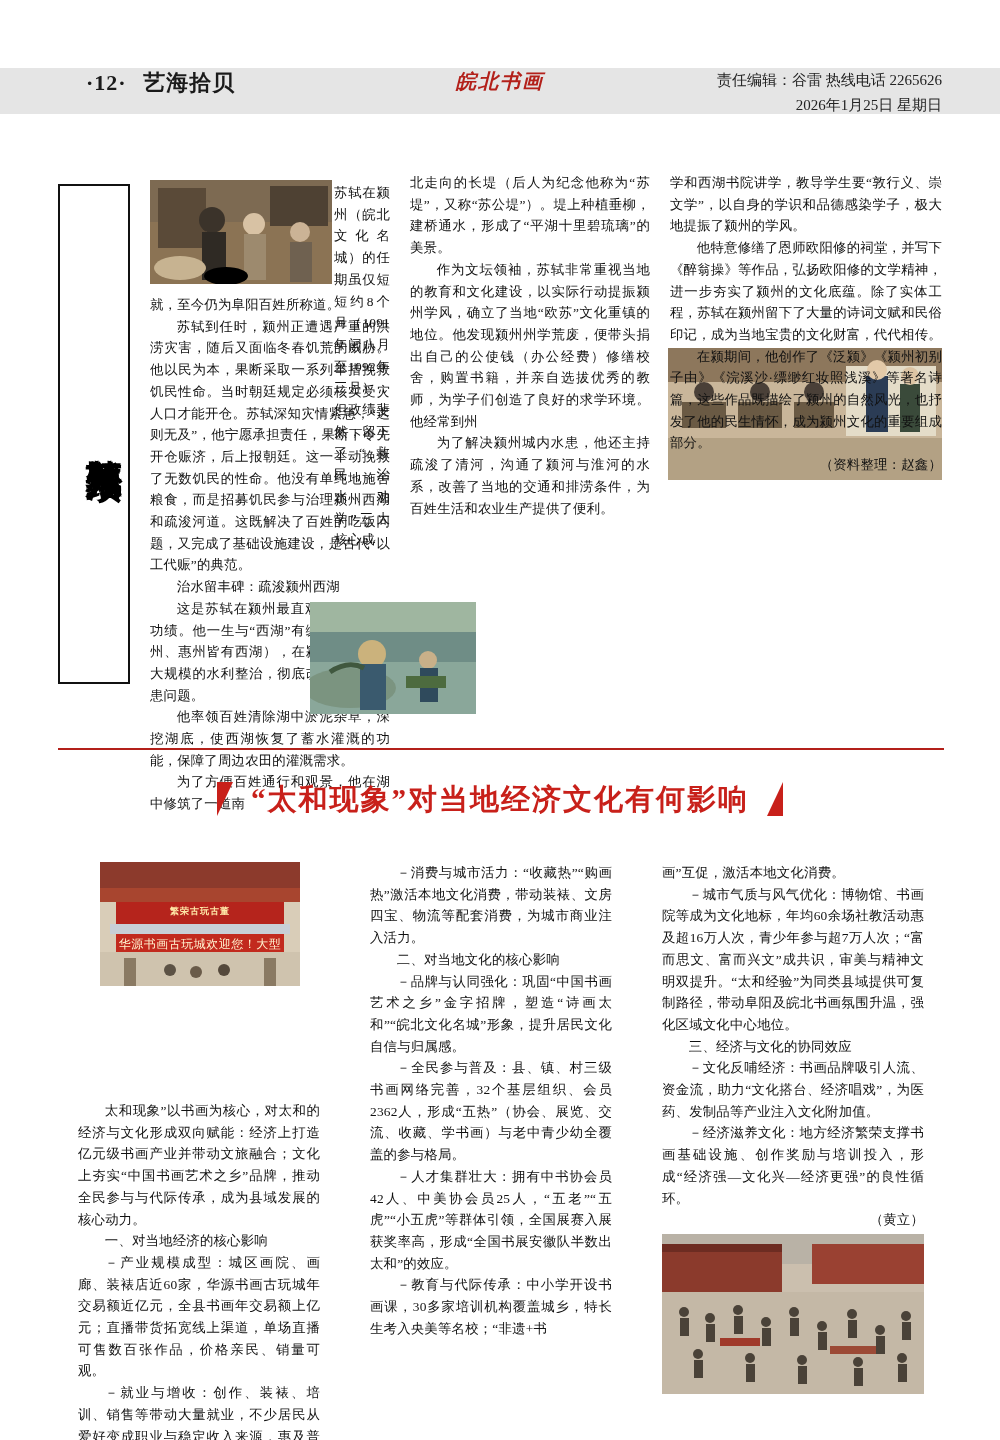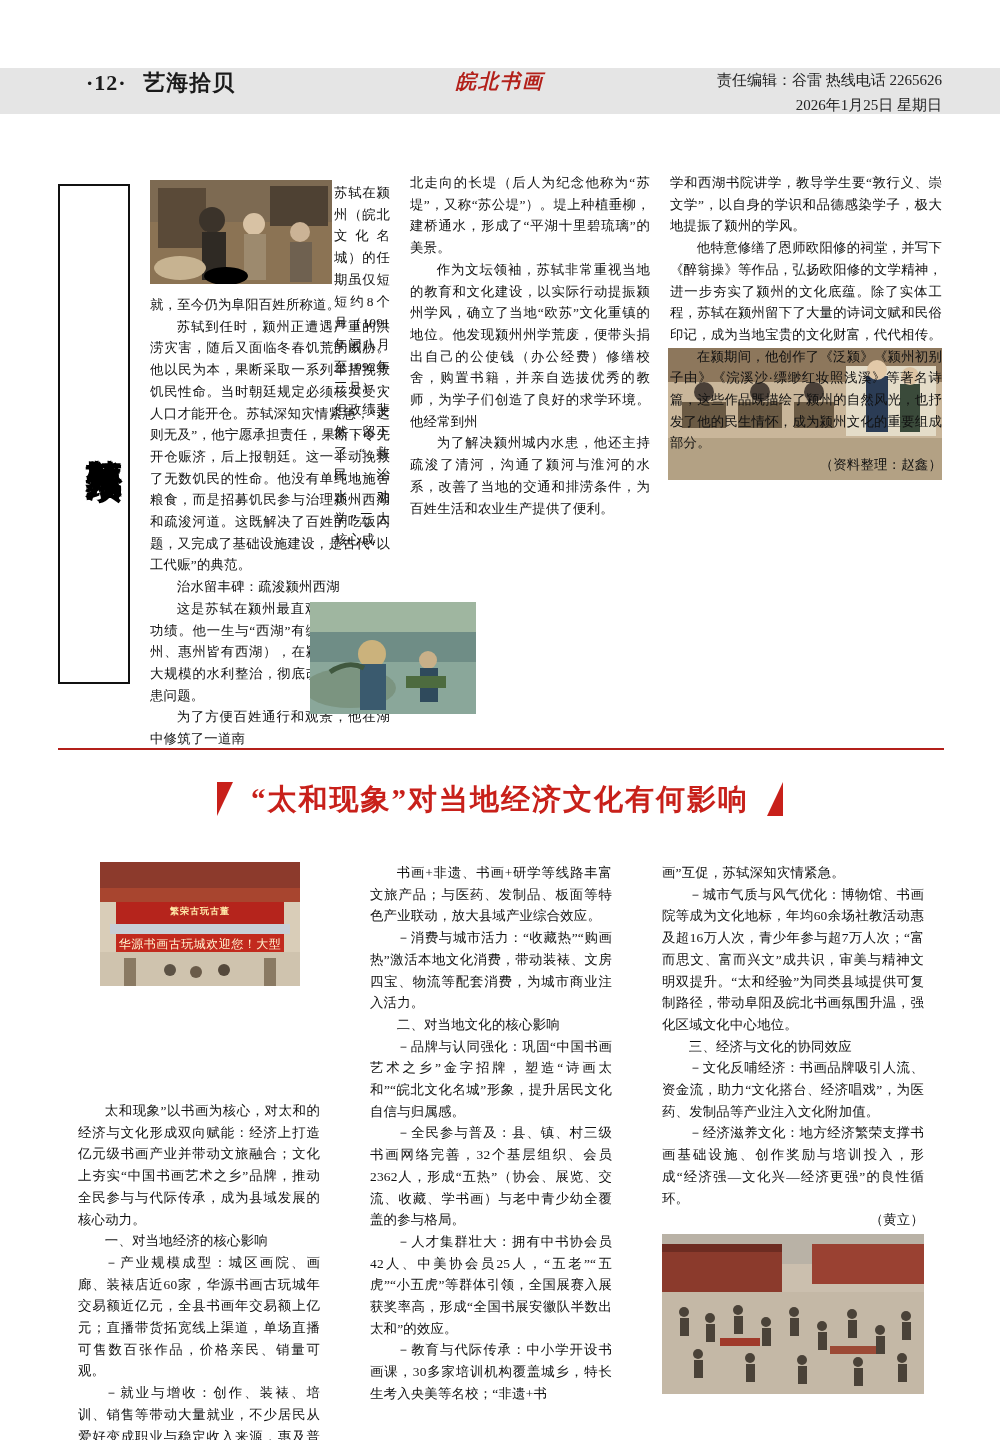--- a/index.html
+++ b/index.html
@@ -204,20 +204,21 @@
 
   <div class="col" id="top-col1-head">
     <p class="noindent">苏轼在颍州（皖北文化名城）的任期虽仅短短约8个月（1091年闰八月至1092年三月），但政绩斐然，留下了“救民、治水、劝学”三大核心成</p>
   </div>
 
   <div class="col" id="top-col1">
     <p class="noindent">就，至今仍为阜阳百姓所称道。</p>
     <p>苏轼到任时，颍州正遭遇严重的洪涝灾害，随后又面临冬春饥荒的威胁。他以民为本，果断采取一系列举措挽救饥民性命。当时朝廷规定必须核实受灾人口才能开仓。苏轼深知灾情紧急，“迟则无及”，他宁愿承担责任，果断下令先开仓赈济，后上报朝廷。这一举动挽救了无数饥民的性命。他没有单纯地施舍粮食，而是招募饥民参与治理颍州西湖和疏浚河道。这既解决了百姓的吃饭问题，又完成了基础设施建设，是古代“以工代赈”的典范。</p>
     <p>治水留丰碑：疏浚颍州西湖</p>
     <p>这是苏轼在颍州最直观、最著名的功绩。他一生与“西湖”有缘（杭州、颍州、惠州皆有西湖），在颍州也进行了大规模的水利整治，彻底改善了当地水患问题。</p>
+    <p>他率领百姓清除湖中淤泥杂草，深挖湖底，使西湖恢复了蓄水灌溉的功能，保障了周边农田的灌溉需求。</p>
     <p>为了方便百姓通行和观景，他在湖中修筑了一道南</p>
   </div>
 
   <div class="photo" id="top-photo2">
     <svg viewBox="0 0 166 112" width="166" height="112" preserveAspectRatio="none">
       <rect x="0" y="0" width="166" height="36" fill="#9fb6a0"></rect>
       <rect x="0" y="30" width="166" height="34" fill="#6f8d86"></rect>
       <rect x="0" y="60" width="166" height="52" fill="#8aa79a"></rect>
       <ellipse cx="40" cy="86" rx="46" ry="20" fill="#7b9480"></ellipse>
       <circle cx="62" cy="52" r="14" fill="#cbb27c"></circle>
@@ -295,31 +296,30 @@
 
   <div class="col" id="bot-col1">
     <p>太和现象”以书画为核心，对太和的经济与文化形成双向赋能：经济上打造亿元级书画产业并带动文旅融合；文化上夯实“中国书画艺术之乡”品牌，推动全民参与与代际传承，成为县域发展的核心动力。</p>
     <p>一、对当地经济的核心影响</p>
     <p>－产业规模成型：城区画院、画廊、装裱店近60家，华源书画古玩城年交易额近亿元，全县书画年交易额上亿元；直播带货拓宽线上渠道，单场直播可售数百张作品，价格亲民、销量可观。</p>
     <p>－就业与增收：创作、装裱、培训、销售等带动大量就业，不少居民从爱好变成职业与稳定收入来源，惠及普通创作者与从业者。</p>
 
   </div>
 
   <div class="col" id="bot-col2">
-    <p>书画+非遗、书画+研学等线路丰富文旅产品；与医药、发制品、板面等特色产业联动，放大县域产业综合效应。</p>
     <p>－消费与城市活力：“收藏热”“购画热”激活本地文化消费，带动装裱、文房四宝、物流等配套消费，为城市商业注入活力。</p>
     <p>二、对当地文化的核心影响</p>
     <p>－品牌与认同强化：巩固“中国书画艺术之乡”金字招牌，塑造“诗画太和”“皖北文化名城”形象，提升居民文化自信与归属感。</p>
     <p>－全民参与普及：县、镇、村三级书画网络完善，32个基层组织、会员2362人，形成“五热”（协会、展览、交流、收藏、学书画）与老中青少幼全覆盖的参与格局。</p>
     <p>－人才集群壮大：拥有中书协会员42人、中美协会员25人，“五老”“五虎”“小五虎”等群体引领，全国展赛入展获奖率高，形成“全国书展安徽队半数出太和”的效应。</p>
     <p>－教育与代际传承：中小学开设书画课，30多家培训机构覆盖城乡，特长生考入央美等名校；“非遗+书</p>
   </div>
 
   <div class="col" id="bot-col3">
-    <p class="noindent">画”互促，苏轼深知灾情紧急。</p>
+    <p class="noindent">画”互促，激活本地文化消费。</p>
     <p>－城市气质与风气优化：博物馆、书画院等成为文化地标，年均60余场社教活动惠及超16万人次，青少年参与超7万人次；“富而思文、富而兴文”成共识，审美与精神文明双提升。“太和经验”为同类县域提供可复制路径，带动阜阳及皖北书画氛围升温，强化区域文化中心地位。</p>
     <p>三、经济与文化的协同效应</p>
     <p>－文化反哺经济：书画品牌吸引人流、资金流，助力“文化搭台、经济唱戏”，为医药、发制品等产业注入文化附加值。</p>
     <p>－经济滋养文化：地方经济繁荣支撑书画基础设施、创作奖励与培训投入，形成“经济强—文化兴—经济更强”的良性循环。</p>
     <p class="sign">（黄立）</p>
   </div>
 
   <div class="photo" id="bot-photo2">
     <svg viewBox="0 0 262 160" width="262" height="160" preserveAspectRatio="none">
       <rect x="0" y="0" width="262" height="160" fill="#cbbfae"></rect>

